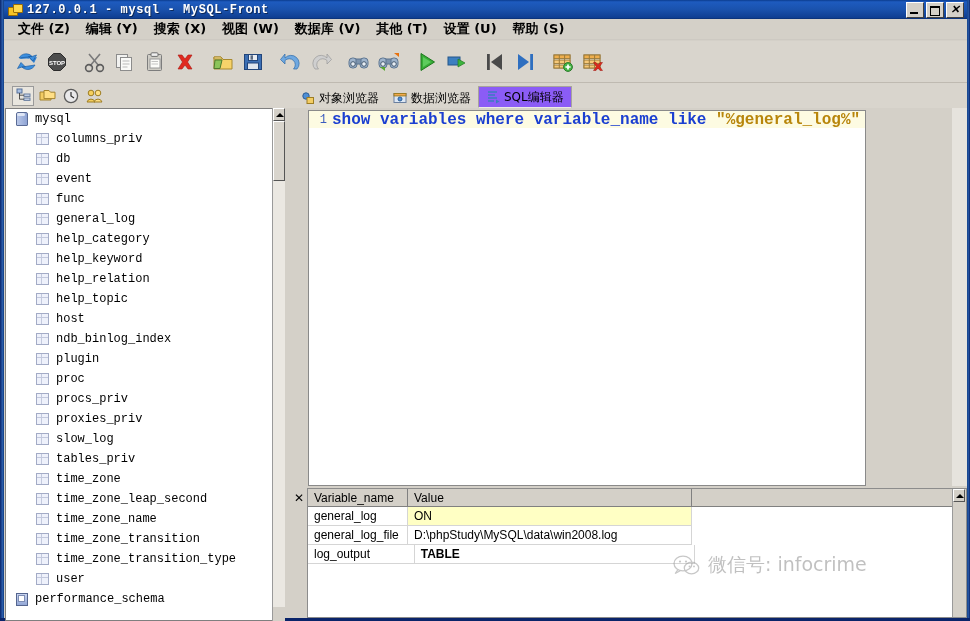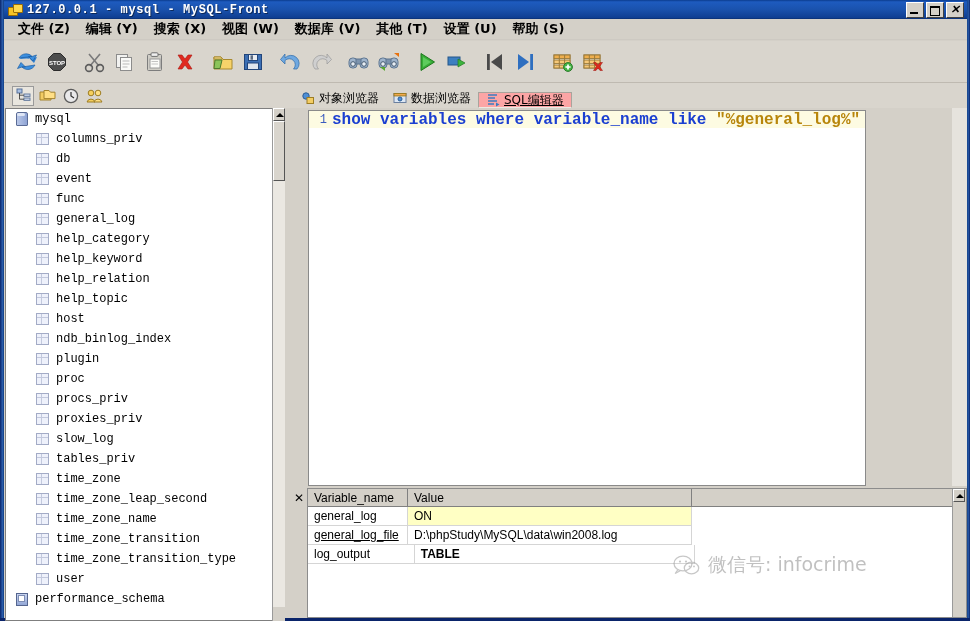--- a/index.html
+++ b/index.html
@@ -59,22 +59,22 @@
   .toolbar2{position:absolute;left:4px;top:83px;width:280px;height:25px;
     background:#d9d5cd;display:flex;align-items:center;padding-left:8px;box-sizing:border-box;}
   .tb2-btn{width:22px;height:20px;position:relative;display:flex;align-items:center;justify-content:center;flex:none;margin-right:2px;}
   .tb2-btn.pressed{background:#e9e6df;border:1px solid #9a9a9a;box-sizing:border-box;}
 
   
   .tabsrow{position:absolute;left:284px;top:83px;width:683px;height:25px;
     background:#d9d5cd;display:flex;align-items:flex-end;padding-left:10px;box-sizing:border-box;}
   .tab{height:20px;display:flex;align-items:center;gap:4px;padding:0 7px;
     font-size:12px;color:#000;font-family:"DejaVu Sans",sans-serif;white-space:nowrap;}
-  .tab.active{background:#fca5a5;border:1px solid #a8a49c;border-bottom-color:#eceae4;
-    box-sizing:border-box;height:16px;text-decoration:underline;}
+  .tab.active{background:#8b5cf6;border:1px solid #a8a49c;border-bottom-color:#eceae4;
+    box-sizing:border-box;height:22px;}
 
   
   .treepane{position:absolute;left:5px;top:108px;width:270px;height:513px;
     background:#fff;border:1px solid #7f7f7f;border-right:none;box-sizing:border-box;overflow:hidden;}
   .tree-inner{position:absolute;left:0;top:0;width:255px;}
   .tnode{height:20px;display:flex;align-items:center;padding-left:10px;white-space:nowrap;}
   .tnode.child{padding-left:30px;}
   .tnode-label{font-family:"Liberation Mono",monospace;font-size:12px;color:#000;}
   .ico-db{width:12px;height:14px;margin-right:7px;flex:none;position:relative;}
   .ico-db b{position:absolute;left:0;top:0;width:10px;height:12px;
@@ -546,21 +546,21 @@
         <div class="gh" style="width:284px">Value</div>
         <div class="gh filler" style="width:274px"></div>
       </div>
       <div id="grid-body">
           <div class="grow">
             <div class="gc name" style="width: 100px;">general_log</div>
             <div class="gc hl" style="width: 284px;">ON</div>
             <div class="gc" style="width: 274px; border-right: none; border-bottom: none;"></div>
           </div>
           <div class="grow">
-            <div class="gc name" style="width: 100px; text-decoration: underline;">general_log_file</div>
+            <div class="gc name" style="width: 100px;">general_log_file</div>
             <div class="gc" style="width: 284px;">D:\phpStudy\MySQL\data\win2008.log</div>
             <div class="gc" style="width: 274px; border-right: none; border-bottom: none;"></div>
           </div>
           <div class="grow">
             <div class="gc name" style="width: 108px;">log_output</div>
             <div class="gc" style="width: 284px; font-weight: bold;">TABLE</div>
             <div class="gc" style="width: 274px; border-right: none; border-bottom: none;"></div>
           </div>
         </div>
       <div class="grid-sb">

